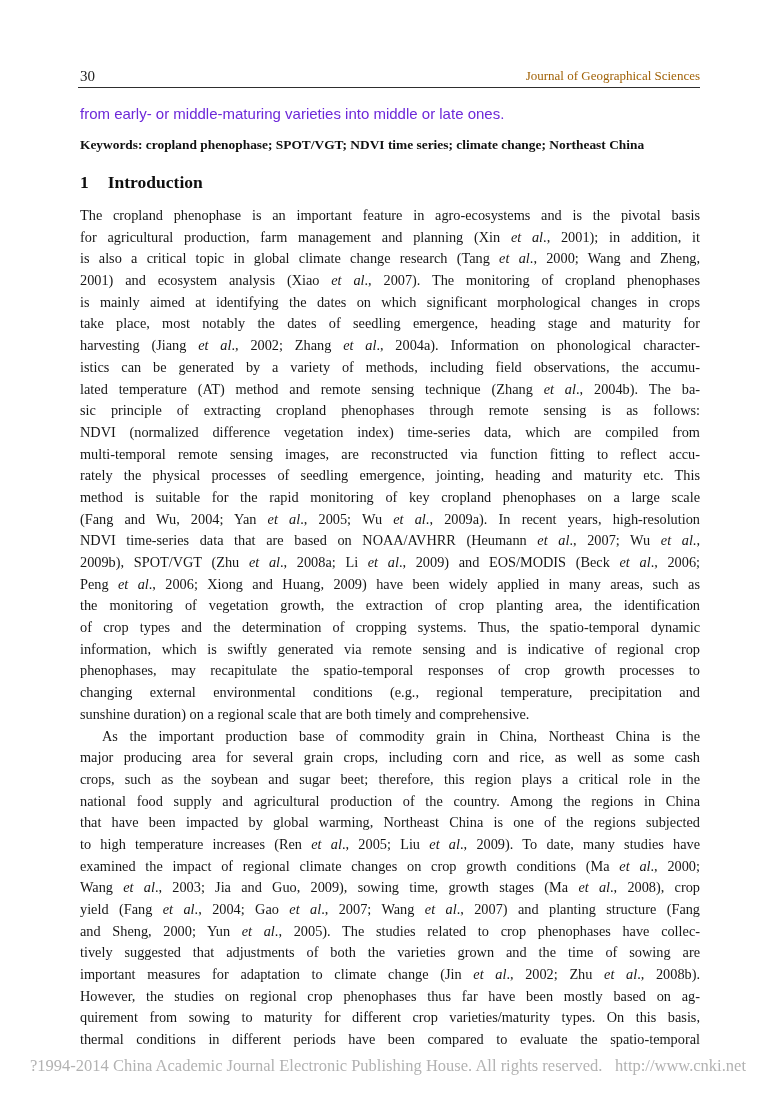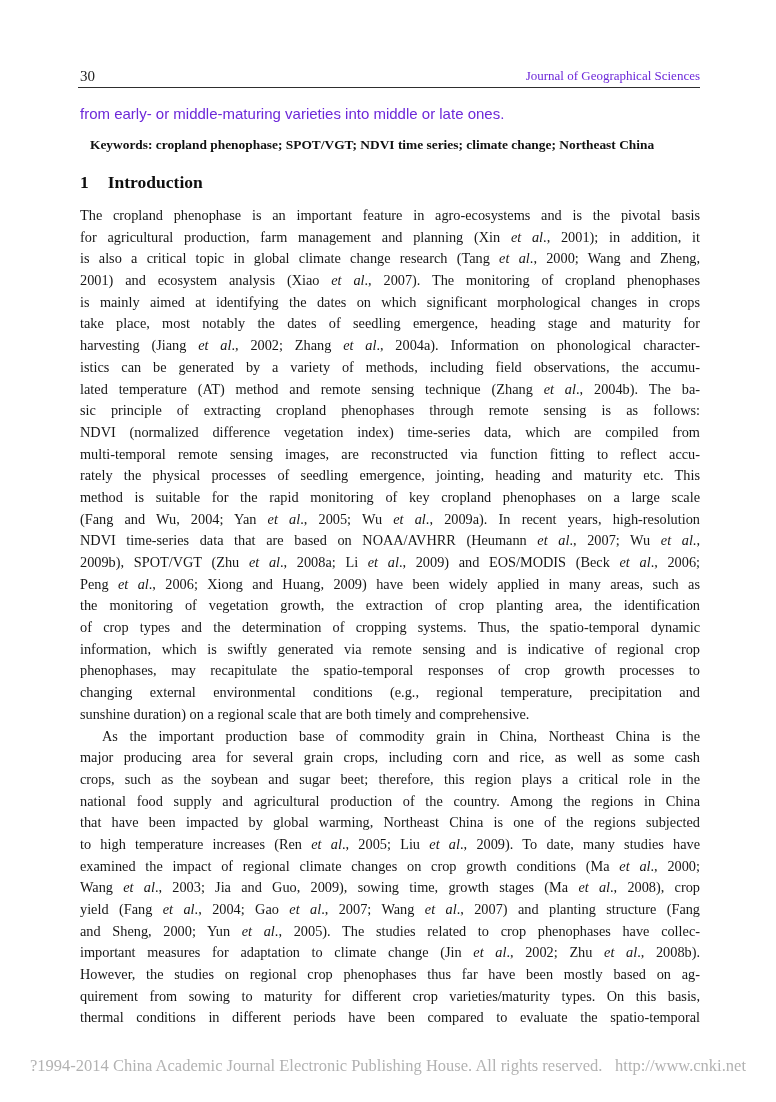--- a/index.html
+++ b/index.html
@@ -12,36 +12,36 @@
     font-family: "Liberation Serif", serif;
     color: #161616;
   }
   
   .running-head-left {
     position: absolute; top: 68px; left: 80px;
     font-size: 15px; color: #222;
   }
   .running-head-right {
     position: absolute; top: 68px; right: 76px;
-    font-size: 13px; color: #6d28d9;
+    font-size: 13px; color: #a16207;
   }
   .head-rule {
     position: absolute; top: 87px; left: 78px; width: 622px;
     border-top: 1.5px solid #2e2e2e; height: 0;
   }
   
   .abstract-tail {
     position: absolute; top: 105px; left: 80px; width: 640px;
     font-family: Liberation Sans, sans-serif;
     font-size: 15px; color: #6d28d9;
   }
   
   .keywords {
     position: absolute; top: 137px; left: 80px; width: 640px;
-    font-size: 13.4px; font-weight: bold; color: #111; margin-left: 10px;
+    font-size: 13.4px; font-weight: bold; color: #111;
   }
   
   .section-heading {
     position: absolute; top: 172px; left: 80px;
     font-size: 17.5px; font-weight: bold; color: #0f0f0f; text-align: center;
   }
   .section-heading .sec-title { margin-left: 19px; }
   
   .body-text {
     position: absolute; top: 205px; left: 80px; width: 620px;
@@ -110,20 +110,21 @@
       <div class="body-line indent">As the important production base of commodity grain in China, Northeast China is the</div>
       <div class="body-line">major producing area for several grain crops, including corn and rice, as well as some cash</div>
       <div class="body-line">crops, such as the soybean and sugar beet; therefore, this region plays a critical role in the</div>
       <div class="body-line">national food supply and agricultural production of the country. Among the regions in China</div>
       <div class="body-line">that have been impacted by global warming, Northeast China is one of the regions subjected</div>
       <div class="body-line">to high temperature increases (Ren <i>et al</i>., 2005; Liu <i>et al</i>., 2009). To date, many studies have</div>
       <div class="body-line">examined the impact of regional climate changes on crop growth conditions (Ma <i>et al</i>., 2000;</div>
       <div class="body-line">Wang <i>et al</i>., 2003; Jia and Guo, 2009), sowing time, growth stages (Ma <i>et al</i>., 2008), crop</div>
       <div class="body-line">yield (Fang <i>et al</i>., 2004; Gao <i>et al</i>., 2007; Wang <i>et al</i>., 2007) and planting structure (Fang</div>
       <div class="body-line">and Sheng, 2000; Yun <i>et al</i>., 2005). The studies related to crop phenophases have collec-</div>
+      <div class="body-line">tively suggested that adjustments of both the varieties grown and the time of sowing are</div>
       <div class="body-line">important measures for adaptation to climate change (Jin <i>et al</i>., 2002; Zhu <i>et al</i>., 2008b).</div>
       <div class="body-line">However, the studies on regional crop phenophases thus far have been mostly based on ag-</div>
       <div class="body-line">quirement from sowing to maturity for different crop varieties/maturity types. On this basis,</div>
       <div class="body-line">thermal conditions in different periods have been compared to evaluate the spatio-temporal</div>
     </div>
 
   <div class="watermark">
     <span>?1994-2014 China Academic Journal Electronic Publishing House. All rights reserved.</span>
     <span>http://www.cnki.net</span>
   </div>

